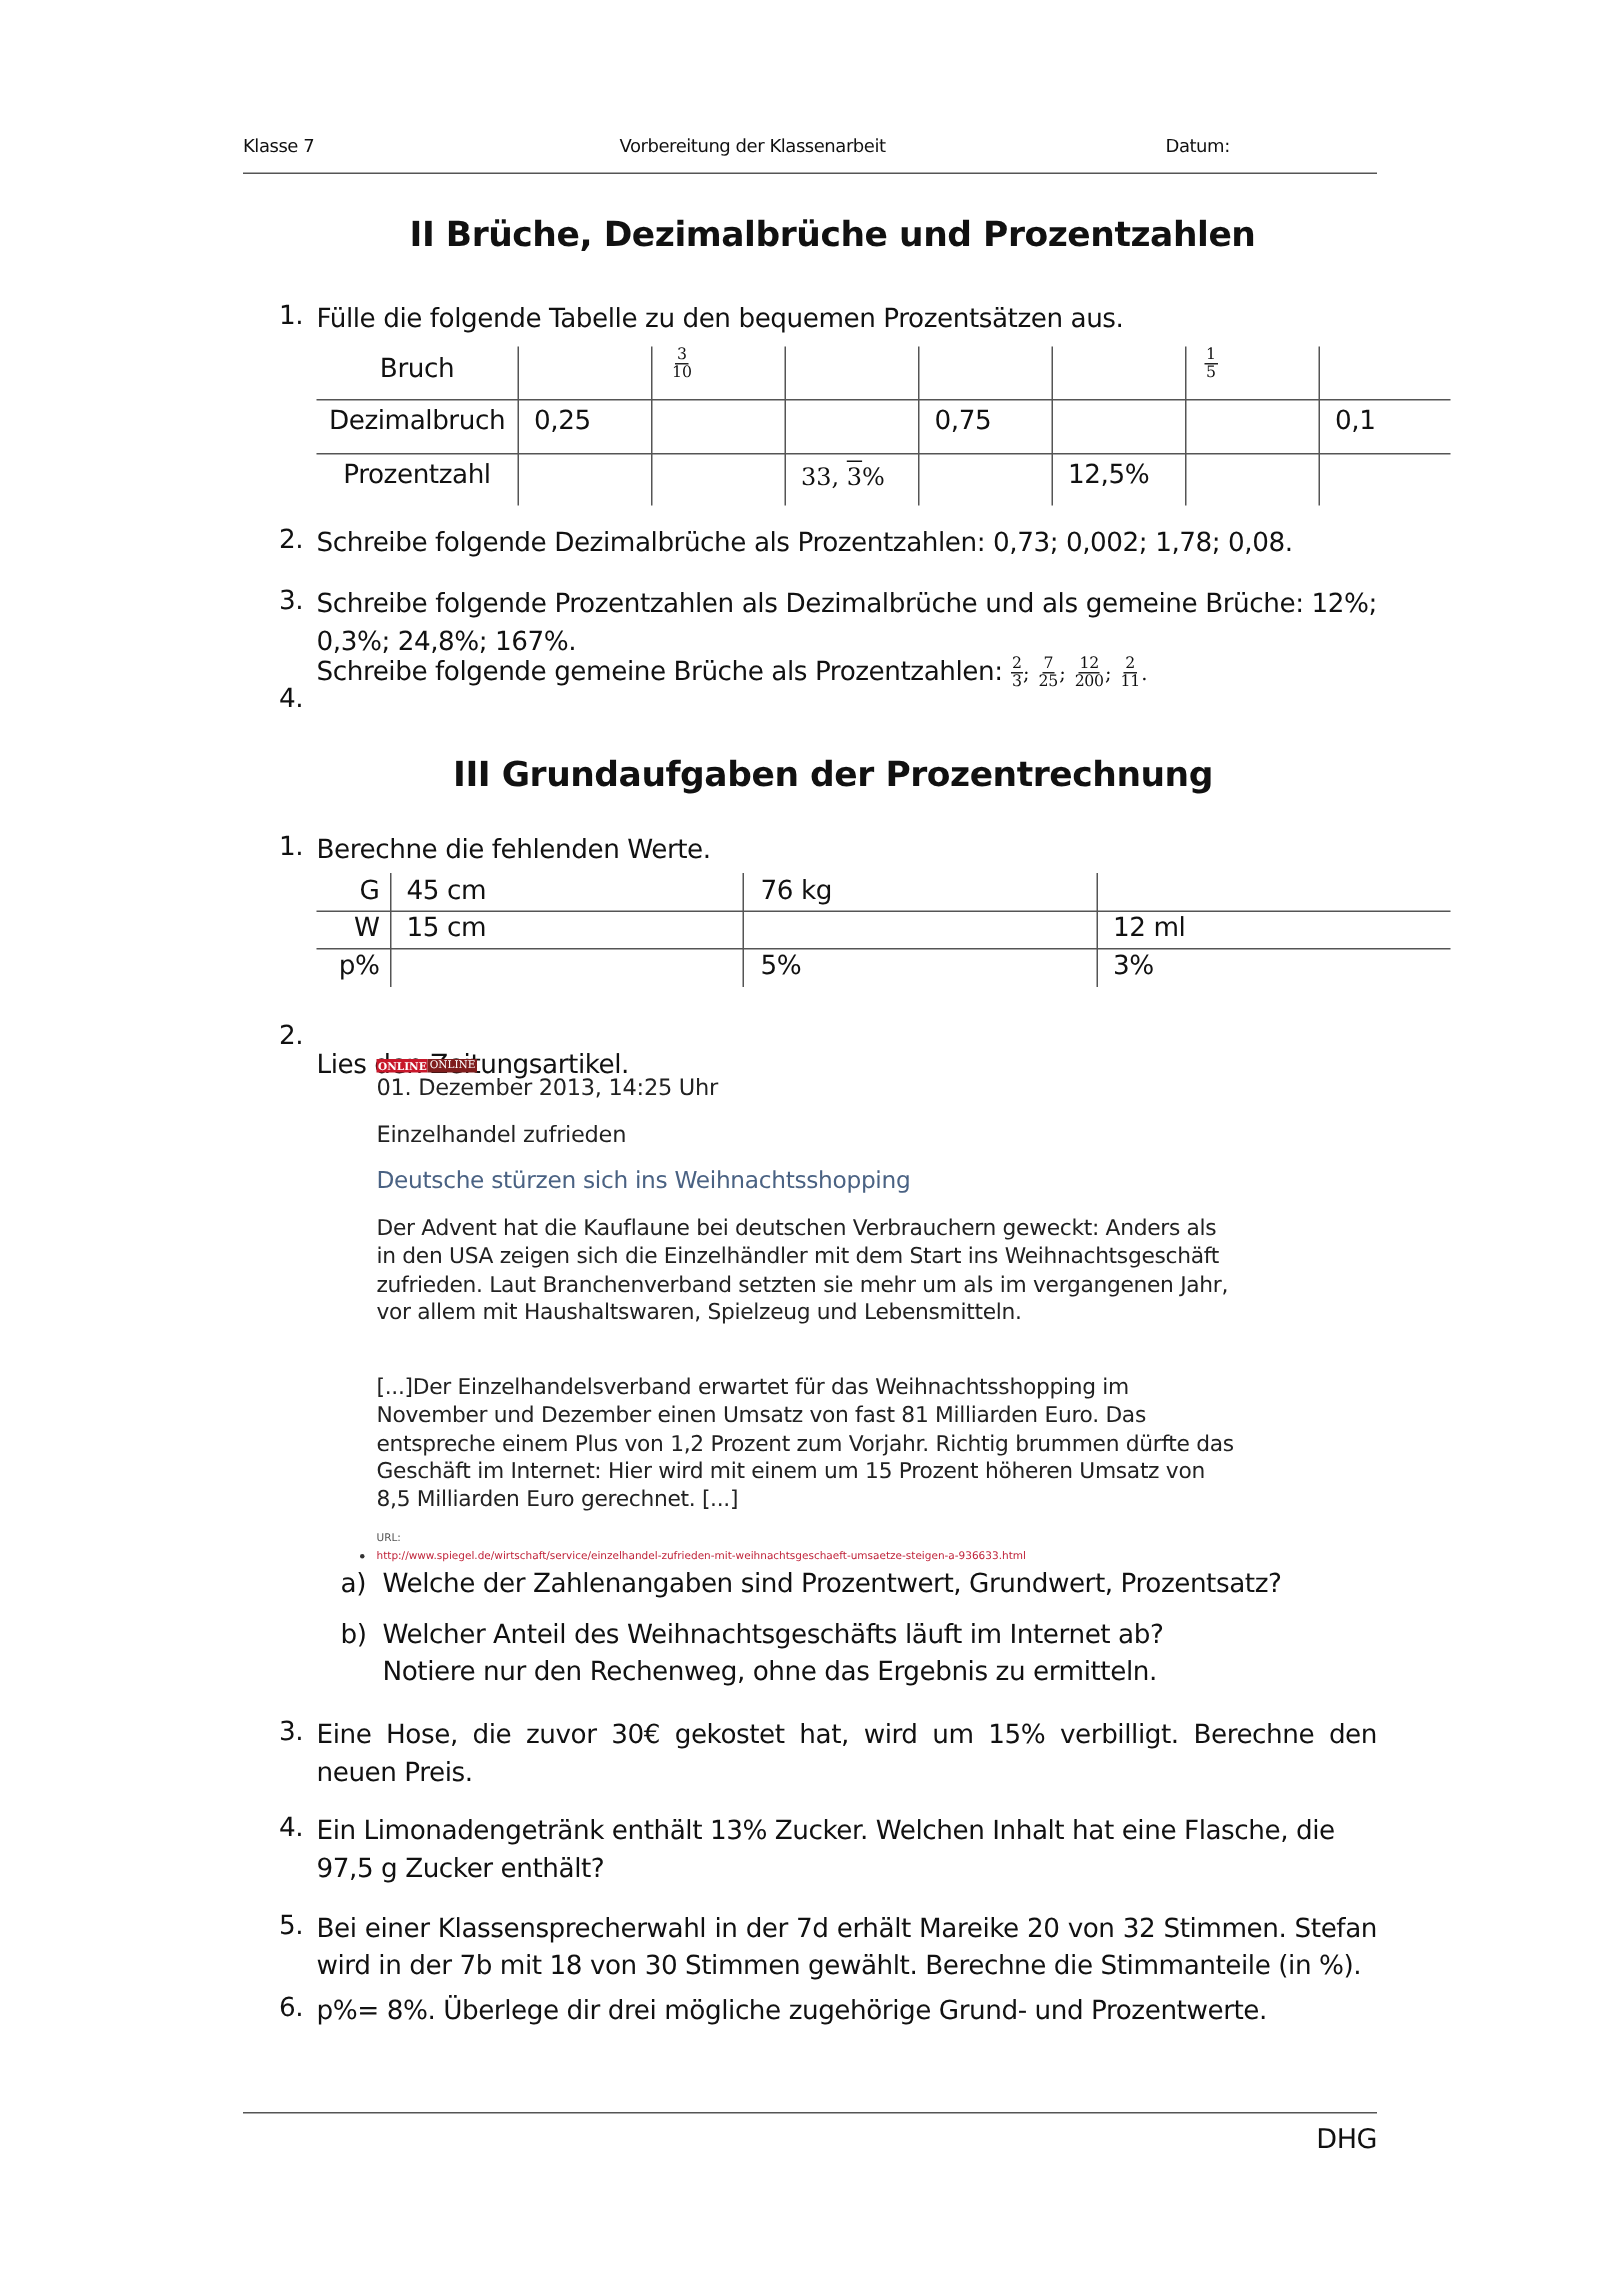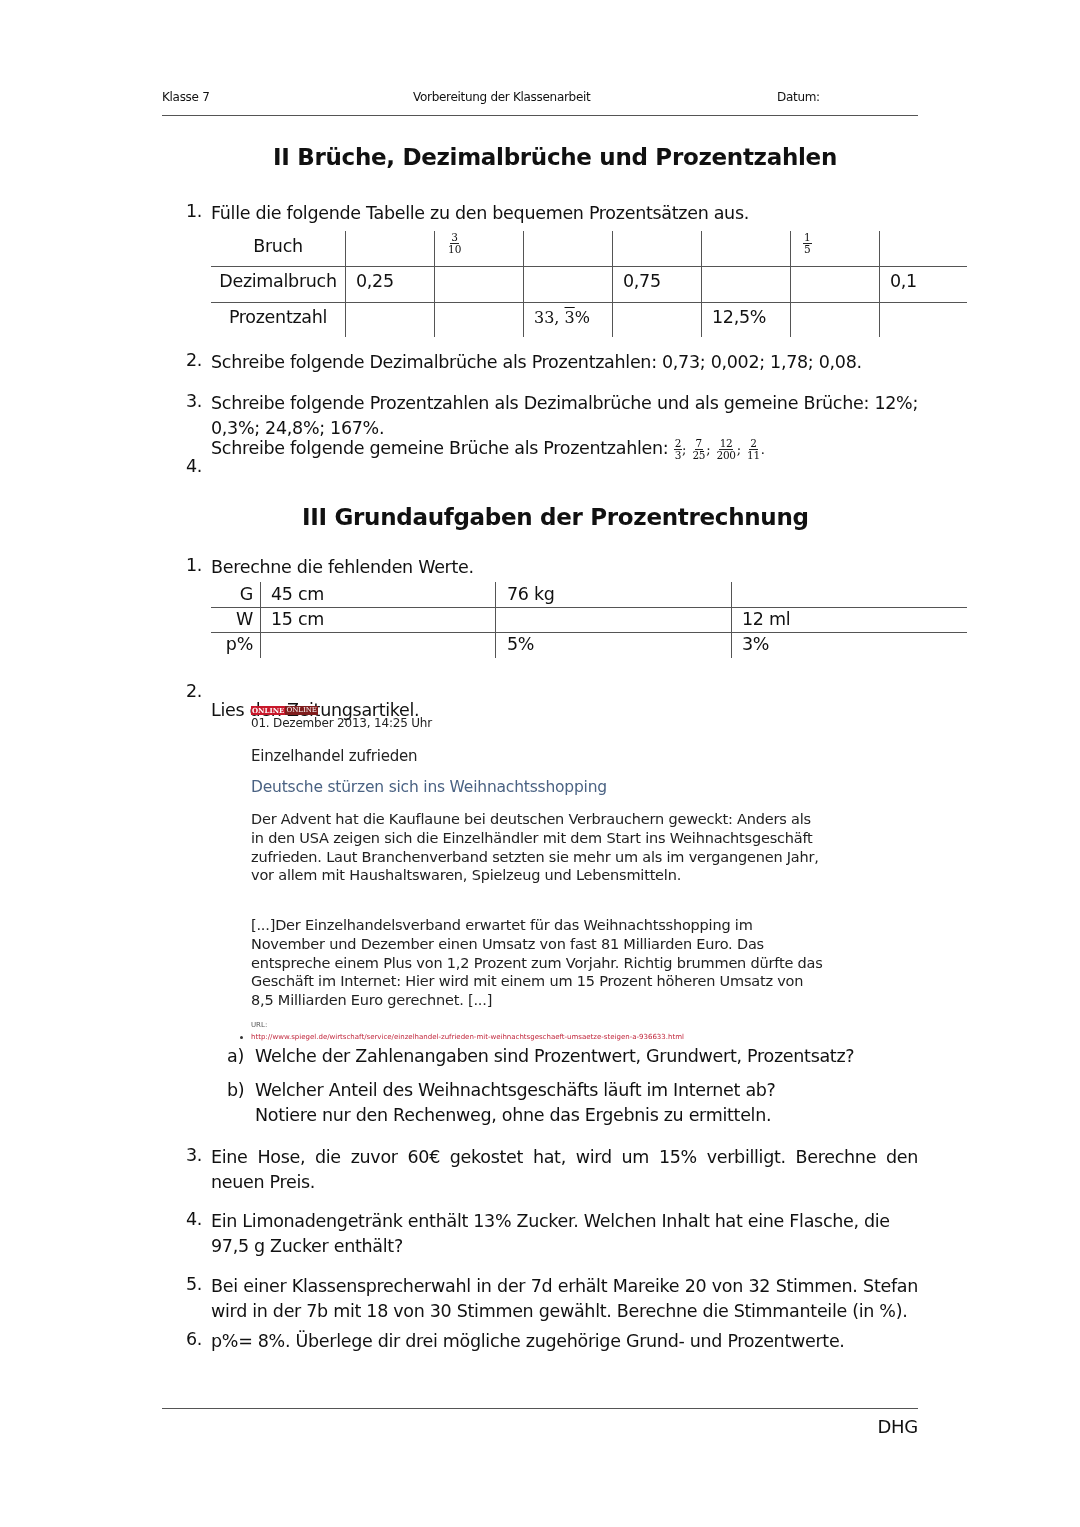--- a/index.html
+++ b/index.html
@@ -150,39 +150,39 @@
 </div>
 
 <div class="num sf" style="top:681px;">2.</div>
 <div class="txt sf" style="top:698px;">Lies den Zeitungsartikel.</div>
 
 <div class="logo">
   <span class="a">ONLINE</span>
     <span class="b">ONLINE</span>
 </div>
 
-<div class="abs art" style="left:251px; top:716px; font-size:12px;">01. Dezember 2013, 14:25 Uhr</div>
+<div class="abs art" style="left:251px; top:716px; font-size:15px;">01. Dezember 2013, 14:25 Uhr</div>
 <div class="abs art" style="left:251px; top:747px; font-size:15px;">Einzelhandel zufrieden</div>
 <div class="abs art" style="left:251px; top:778px; font-size:15.5px; color:#4a6283;">Deutsche stürzen sich ins Weihnachtsshopping</div>
 <div class="abs art" style="left:251px; top:810px; width:570px; line-height:18.8px;">Der Advent hat die Kauflaune bei deutschen Verbrauchern geweckt: Anders als in den USA zeigen sich die Einzelhändler mit dem Start ins Weihnachtsgeschäft zufrieden. Laut Branchenverband setzten sie mehr um als im vergangenen Jahr, vor allem mit Haushaltswaren, Spielzeug und Lebensmitteln.</div>
 <div class="abs art" style="left:251px; top:916px; width:575px; line-height:18.8px;">[...]Der Einzelhandelsverband erwartet für das Weihnachtsshopping im November und Dezember einen Umsatz von fast 81 Milliarden Euro. Das entspreche einem Plus von 1,2 Prozent zum Vorjahr. Richtig brummen dürfte das Geschäft im Internet: Hier wird mit einem um 15 Prozent höheren Umsatz von 8,5 Milliarden Euro gerechnet. [...]</div>
 
 <div class="url url-label" style="top:1021px;">URL:</div>
 <div class="bullet"></div>
 <div class="url url-link" style="top:1033px;">http://www.spiegel.de/wirtschaft/service/einzelhandel-zufrieden-mit-weihnachtsgeschaeft-umsaetze-steigen-a-936633.html</div>
 
 <div class="abs sf" style="left:227px; top:1046px;">a)</div>
 <div class="abs sf" style="left:255px; top:1046px;">Welche der Zahlenangaben sind Prozentwert, Grundwert, Prozentsatz?</div>
 
 <div class="abs sf" style="left:227px; top:1080px;">b)</div>
 <div class="abs sf" style="left:255px; top:1080px;">Welcher Anteil des Weihnachtsgeschäfts läuft im Internet ab?</div>
 <div class="abs sf" style="left:255px; top:1105px;">Notiere nur den Rechenweg, ohne das Ergebnis zu ermitteln.</div>
 
 <div class="num sf" style="top:1145px;">3.</div>
-<div class="txt sf just" style="top:1145px; width:707px;">Eine Hose, die zuvor 60€ gekostet hat, wird um 15% verbilligt. Berechne den neuen Preis.</div>
+<div class="txt sf just" style="top:1145px; width:707px;">Eine Hose, die zuvor 30€ gekostet hat, wird um 15% verbilligt. Berechne den neuen Preis.</div>
 
 <div class="num sf" style="top:1209px;">4.</div>
 <div class="txt sf" style="top:1209px; width:680px;">Ein Limonadengetränk enthält 13% Zucker. Welchen Inhalt hat eine Flasche, die 97,5 g Zucker enthält?</div>
 
 <div class="num sf" style="top:1274px;">5.</div>
 <div class="txt sf just" style="top:1274px; width:707px;">Bei einer Klassensprecherwahl in der 7d erhält Mareike 20 von 32 Stimmen. Stefan wird in der 7b mit 18 von 30 Stimmen gewählt. Berechne die Stimmanteile (in %).</div>
 
 <div class="num sf" style="top:1329px;">6.</div>
 <div class="txt sf" style="top:1329px;">p%= 8%. Überlege dir drei mögliche zugehörige Grund- und Prozentwerte.</div>
 

